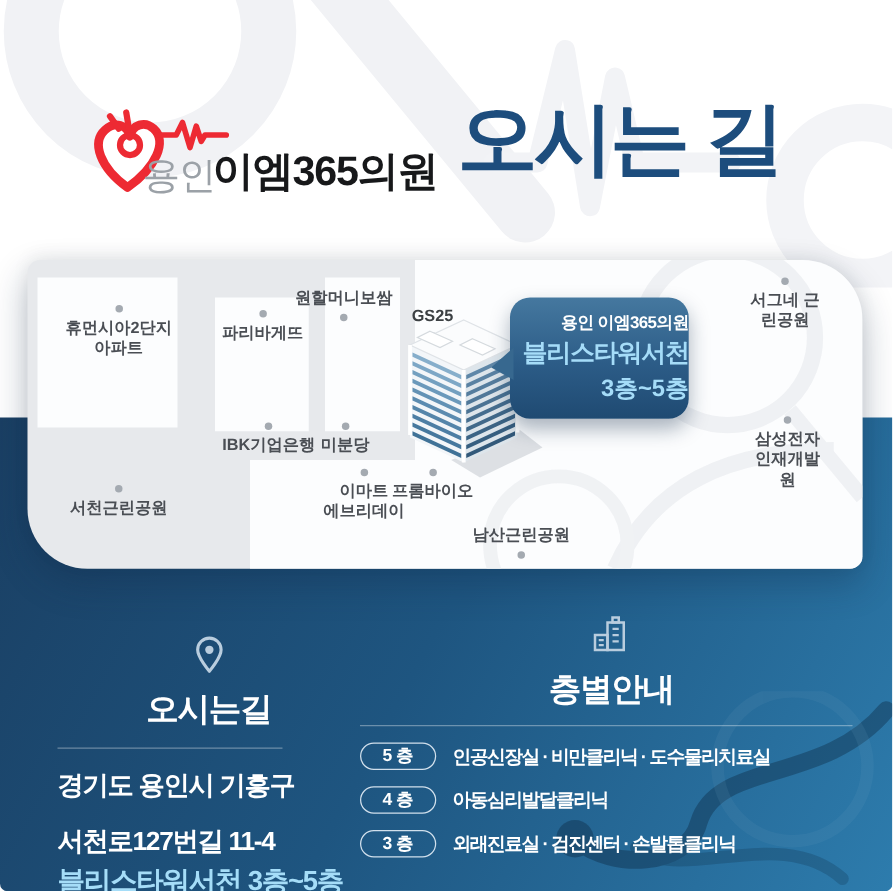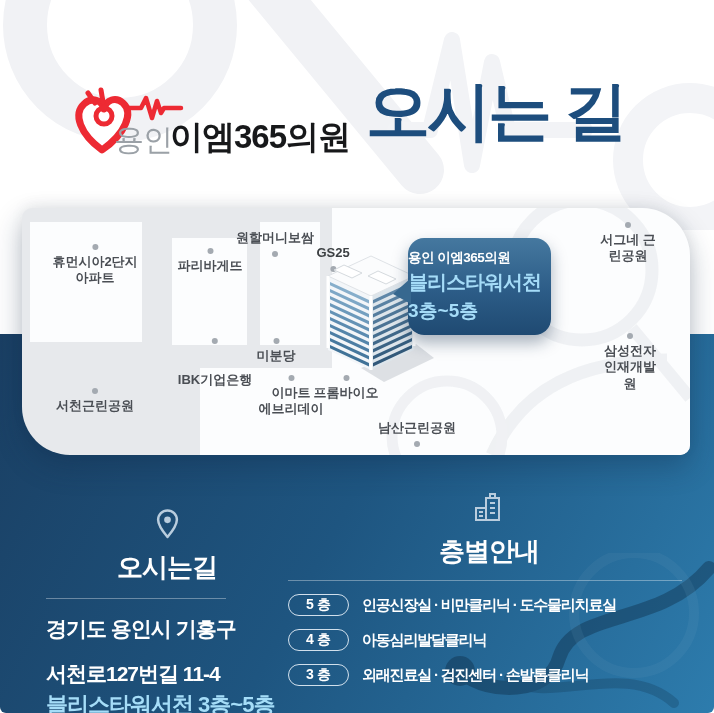--- a/index.html
+++ b/index.html
@@ -32,36 +32,36 @@
   .blk-e{left:178px;top:160px;width:132px;height:87px;}
 
   .mlabel{position:absolute;display:flex;flex-direction:column;align-items:center;
     font-size:13px;font-weight:600;color:#4a4e54;text-align:center;line-height:1.25;
     white-space:pre-line;transform:translateX(-50%);}
   .mdot{width:6px;height:6px;border-radius:50%;background:#a4aab1;margin:0 auto 4px;}
   .dot-below .mdot{order:2;margin:5px auto 0;}
   .ml-0{left:73px;top:36px;}
   .ml-1{left:188px;top:40px;}
   .ml-2{left:253px;top:22px;}
-  .ml-3{left:311px;top:37px;font-weight:700;color:#3c4043;}
-  .ml-4{left:193px;top:130px;gap:24px;}
+  .ml-3{left:324px;top:37px;font-weight:700;color:#3c4043;}
+  .ml-4{left:193px;top:130px;}
   .ml-5{left:254px;top:130px;}
   .ml-6{left:269px;top:167px;}
   .ml-7{left:324px;top:167px;}
   .ml-8{left:73px;top:180px;}
   .ml-9{left:395px;top:212px;}
   .ml-10{left:606px;top:14px;}
   .ml-11{left:608px;top:125px;}
 
   #building{position:absolute;left:294px;top:42px;}
 
   #callout{position:absolute;left:386px;top:30px;width:143px;height:97px;
     background:linear-gradient(180deg,#45789f 0%,#2c5c87 55%,#1f4a72 100%);
     border-radius:16px;box-shadow:0 8px 16px rgba(15,40,70,.35);
-    display:flex;flex-direction:column;align-items:flex-start;justify-content:center;gap:2px;}
+    display:flex;flex-direction:column;align-items:flex-end;justify-content:center;gap:2px;}
   #callout .tail{position:absolute;left:-15px;top:40px;}
   #callout .c1{font-size:13.5px;font-weight:700;color:#ffffff;letter-spacing:-.5px;}
   #callout .c2{font-size:20px;font-weight:800;color:#a5dcf8;letter-spacing:-1px;}
   #callout .c3{font-size:19px;font-weight:800;color:#a5dcf8;}
 
   
   .sec-head{display:flex;align-items:center;gap:10px;flex-direction:column;}
   .sec-title{font-size:26px;font-weight:800;color:#ffffff;letter-spacing:-1px;}
   .divider{height:1px;background:rgba(255,255,255,.35);}
 

